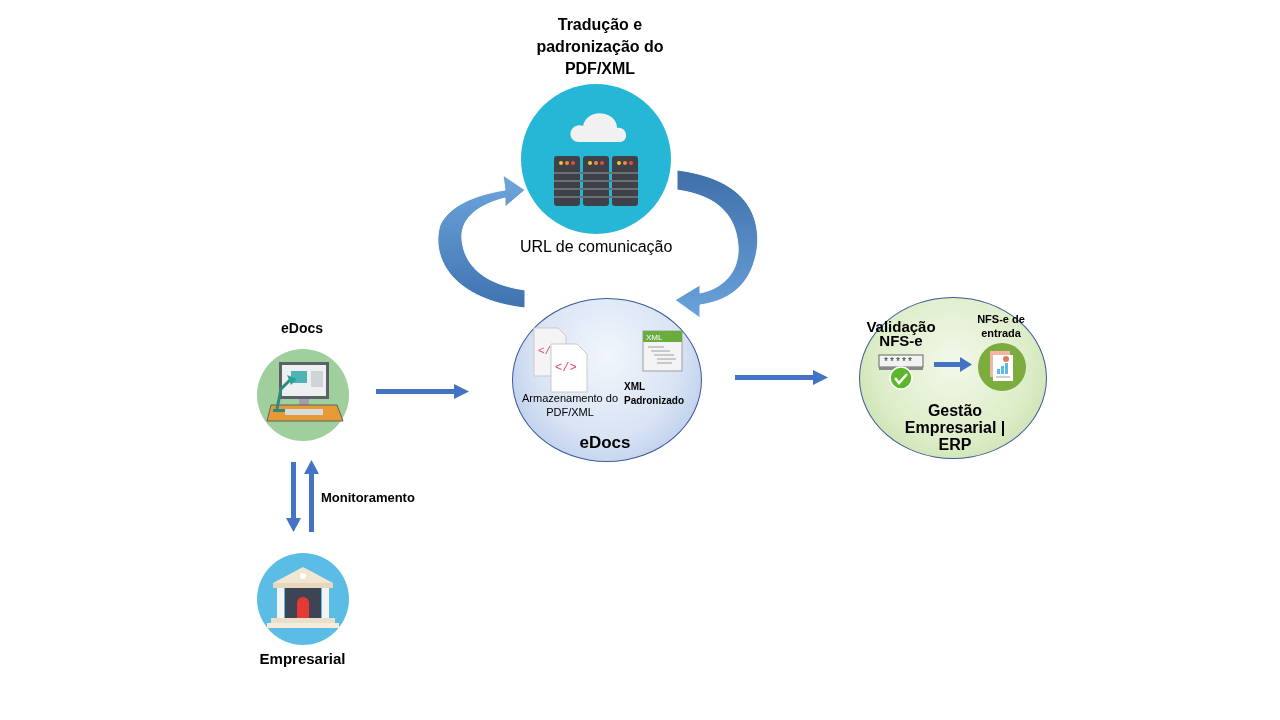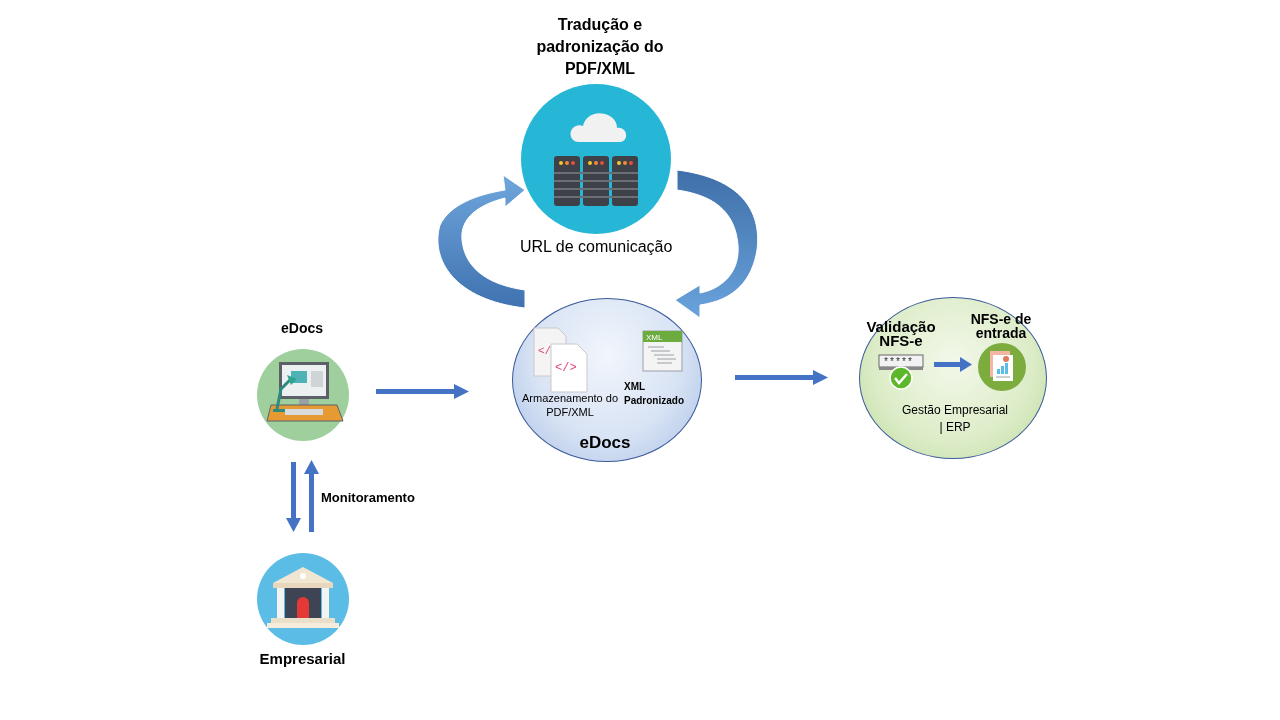--- a/index.html
+++ b/index.html
@@ -14,22 +14,22 @@
     background: radial-gradient(ellipse at 50% 35%, #f2f6fc 0%, #d8e3f4 55%, #a9c0e6 100%);
     border:1px solid #3a5a9a; box-sizing:border-box; }
   #edocs-center-label { left:560px; top:433px; width:90px; font-size:17px; font-weight:bold; text-align:center; }
   #storage-label { left:515px; top:391px; width:110px; font-size:11px; line-height:14px; font-weight:normal; text-align:center; }
   #xml-label { left:624px; top:380px; width:80px; font-size:10px; line-height:14px; font-weight:bold; text-align:left; }
 
   #erp-circle { left:859px; top:297px; width:188px; height:162px; border-radius:50%;
     background: radial-gradient(ellipse at 50% 40%, #f3f8ea 0%, #dcecc7 60%, #b9d89a 100%);
     border:1px solid #3a5a9a; box-sizing:border-box; }
   #validacao-label { left:866px; top:320px; width:70px; font-size:15px; line-height:14px; font-weight:bold; text-align:center; }
-  #nfse-entrada-label { left:966px; top:312px; width:70px; font-size:14px; line-height:14px; font-weight:bold; text-align:center; }
-  #erp-label { left:900px; top:402px; width:110px; font-size:12px; line-height:17px; font-weight:normal; text-align:center; }
+  #nfse-entrada-label { left:966px; top:312px; width:70px; font-size:11px; line-height:14px; font-weight:bold; text-align:center; }
+  #erp-label { left:900px; top:402px; width:110px; font-size:16px; line-height:17px; font-weight:bold; text-align:center; }
 
   #edocs-left-label { left:262px; top:320px; width:80px; font-size:14px; font-weight:bold; text-align:center; }
   #edocs-left-circle { left:257px; top:349px; width:92px; height:92px; border-radius:50%; background:#9ecf9c; }
   #pref-circle { left:257px; top:553px; width:92px; height:92px; border-radius:50%; background:#5bbde6; }
   #pref-label { left:250px; top:650px; width:105px; font-size:15px; font-weight:bold; text-align:center; }
   #monitor-label { left:321px; top:490px; width:120px; font-size:13px; font-weight:bold; }
 
   svg.overlay { position:absolute; left:0; top:0; }
 </style>
 </head>

